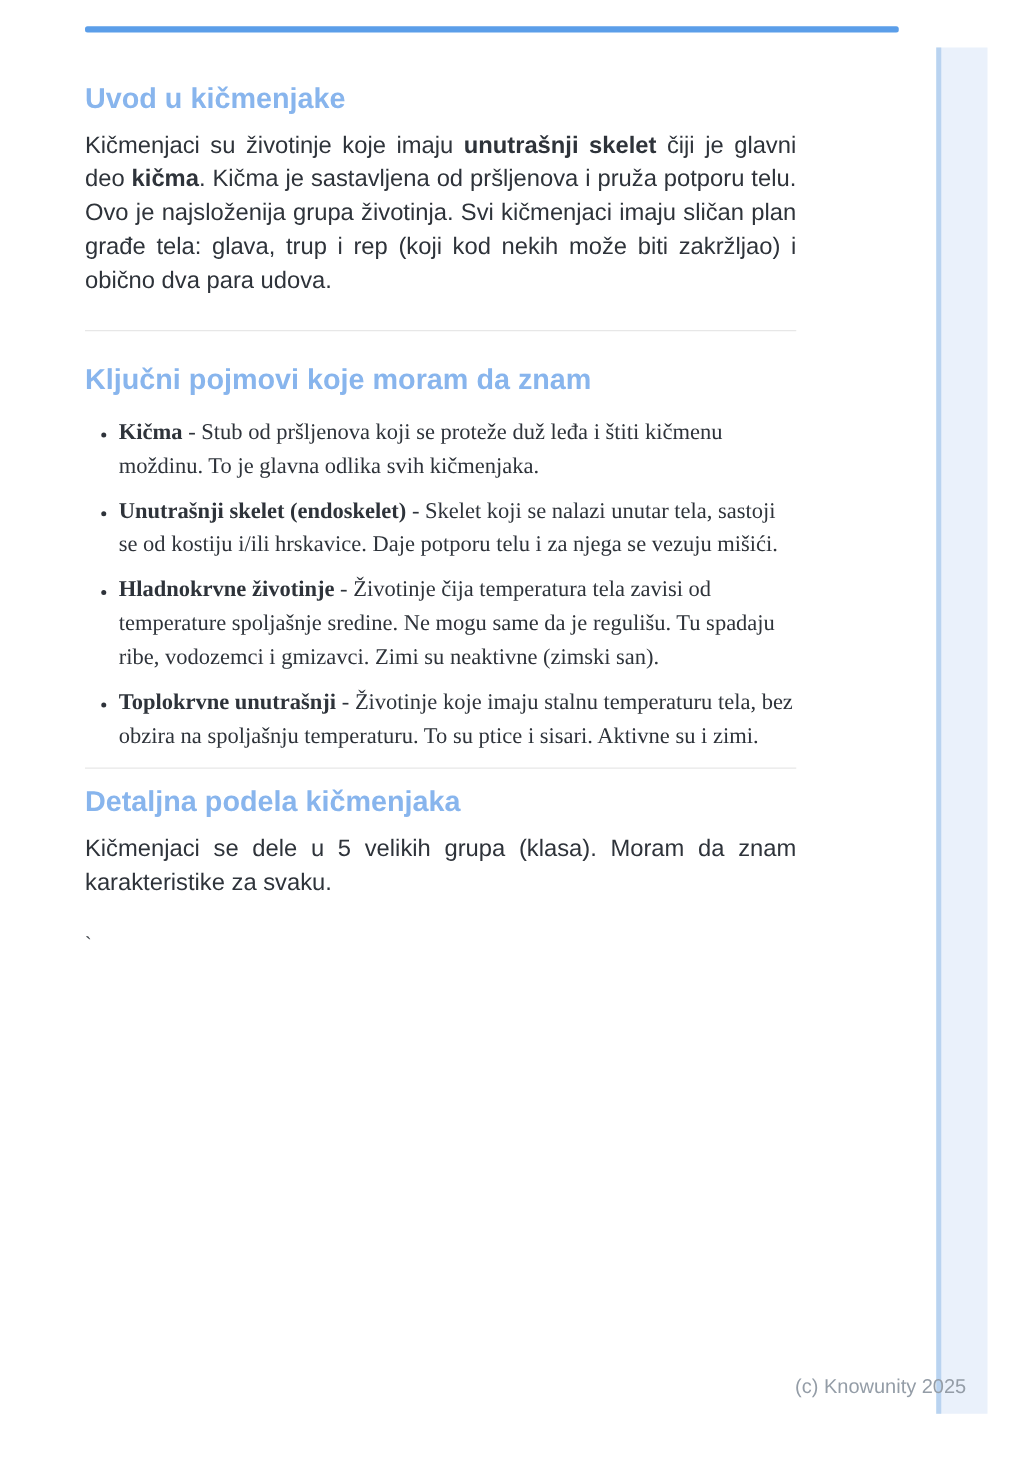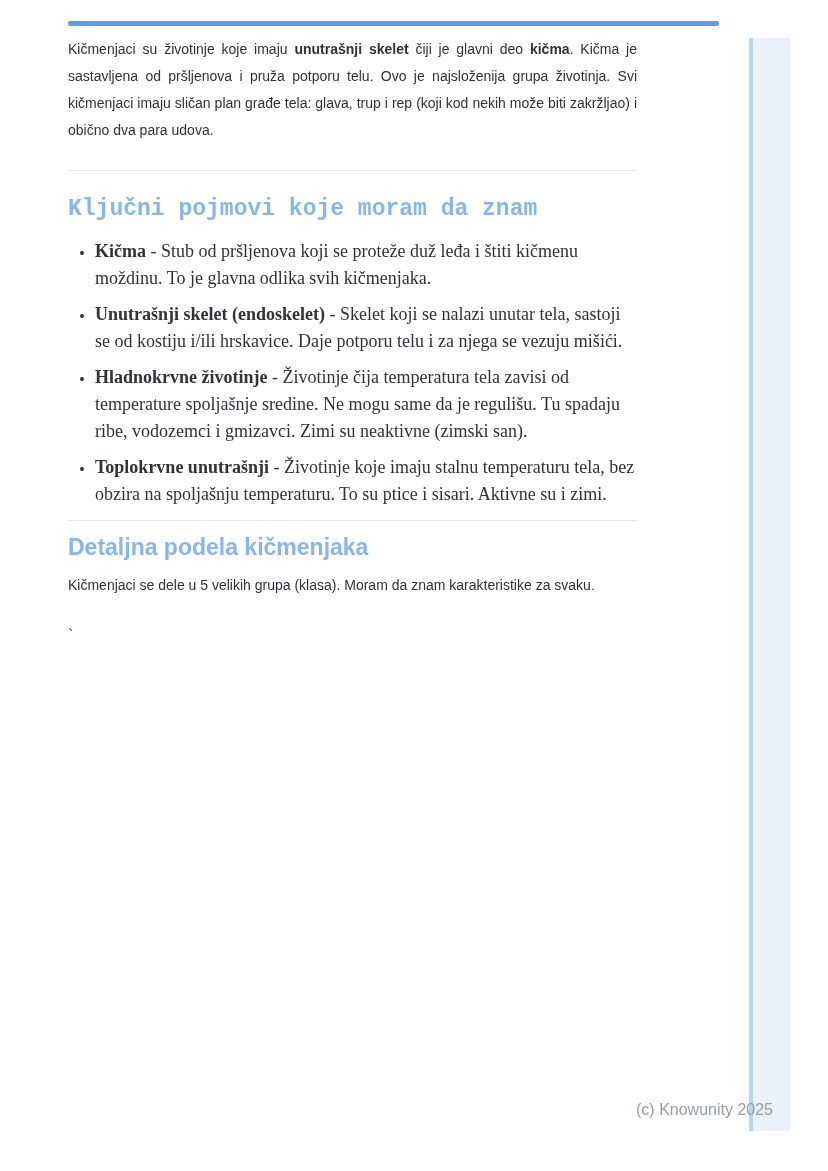--- a/index.html
+++ b/index.html
@@ -41,25 +41,25 @@
     border-radius: 2px;
     background: #5b9ee9;
   }
   h2.section-heading {
     font-size: 23px;
     line-height: 30px;
     font-weight: 700;
     color: #88b5ed;
   }
   .h-uvod     { margin-top: 37px; }
-  .h-kljucni  { margin-top: 23px; font-family: Liberation Mono, monospace; }
+  .h-kljucni  { margin-top: 23px; }
   .h-detaljna { margin-top: 11px; }
   p.body-para {
     margin-top: 10px;
-    font-size: 14px;
+    font-size: 19px;
     line-height: 27px;
     text-align: justify;
     color: #2e333a;
   }
   .b { font-weight: 700; }
   hr.divider {
     border: none;
     border-top: 1.5px solid #e7e7e7;
     width: 569px;
   }
@@ -94,20 +94,21 @@
 </style>
 </head>
 <body>
 
 <div class="side-bar"></div>
 
 <div class="content">
 
   <div class="title-rule"></div>
 
+  <h2 class="section-heading h-uvod">Uvod u kičmenjake</h2>
   <p class="body-para"><span>Kičmenjaci su životinje koje imaju </span><span class="b">unutrašnji skelet</span><span> čiji je glavni deo </span><span class="b">kičma</span><span>. Kičma je sastavljena od pršljenova i pruža potporu telu. Ovo je najsloženija grupa životinja. Svi kičmenjaci imaju sličan plan građe tela: glava, trup i rep (koji kod nekih može biti zakržljao) i obično dva para udova.</span></p>
 
   <hr class="divider divider-1">
 
   <h2 class="section-heading h-kljucni">Ključni pojmovi koje moram da znam</h2>
   <ul class="key-terms">
     <li><span class="b">Kičma</span><span> - Stub od pršljenova koji se proteže duž leđa i štiti kičmenu moždinu. To je glavna odlika svih kičmenjaka.</span></li>
     <li><span class="b">Unutrašnji skelet (endoskelet)</span><span> - Skelet koji se nalazi unutar tela, sastoji se od kostiju i/ili hrskavice. Daje potporu telu i za njega se vezuju mišići.</span></li>
     <li><span class="b">Hladnokrvne životinje</span><span> - Životinje čija temperatura tela zavisi od temperature spoljašnje sredine. Ne mogu same da je regulišu. Tu spadaju ribe, vodozemci i gmizavci. Zimi su neaktivne (zimski san).</span></li>
     <li><span class="b">Toplokrvne unutrašnji</span><span> - Životinje koje imaju stalnu temperaturu tela, bez obzira na spoljašnju temperaturu. To su ptice i sisari. Aktivne su i zimi.</span></li>

